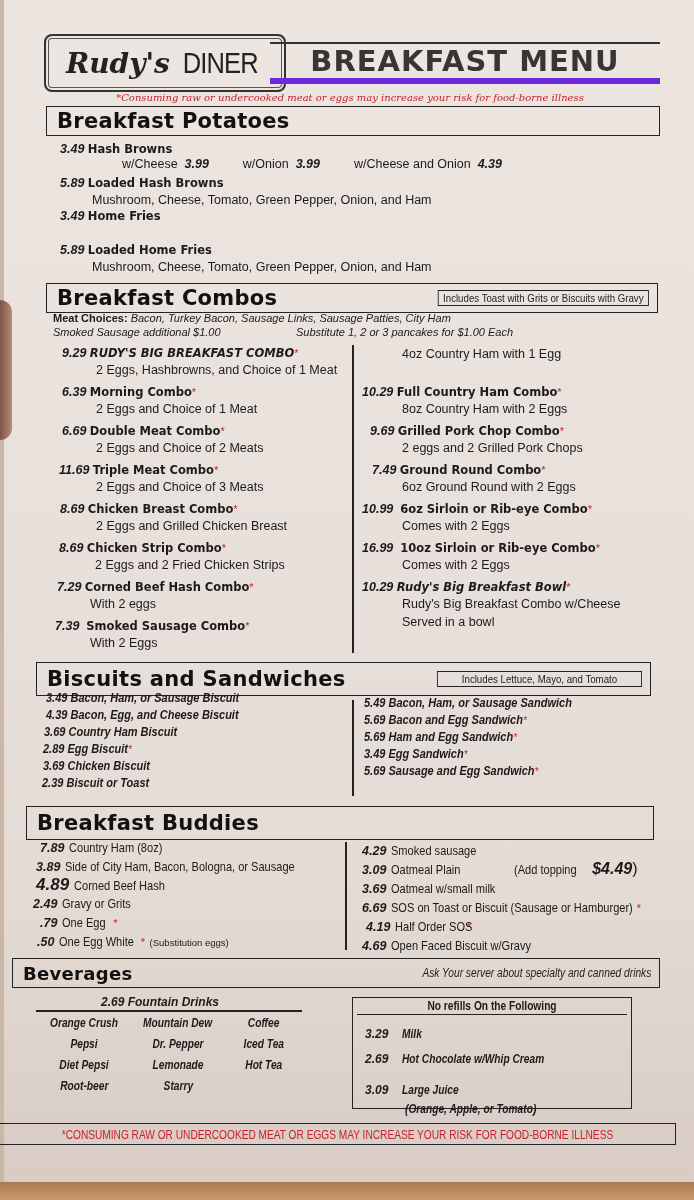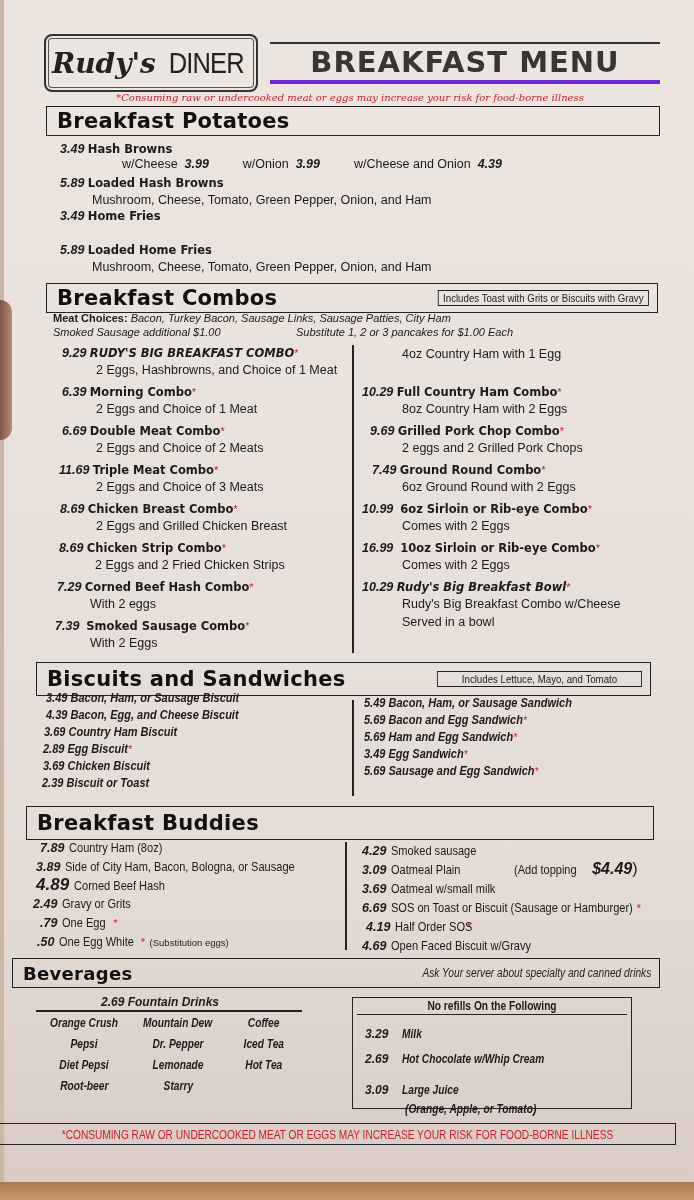--- a/index.html
+++ b/index.html
@@ -20,30 +20,30 @@
     border-radius: 0 12px 12px 0;
   }
   .tablebottom {
     position: absolute; left: 0; top: 1182px; width: 694px; height: 18px;
     background: linear-gradient(180deg, #a87a52, #c99a6c);
   }
   .abs { position: absolute; }
 
   
   .logo-box {
-    left: 44px; top: 34px; width: 214px; height: 58px;
+    left: 44px; top: 34px; width: 242px; height: 58px;
     border: 2px solid #333; border-radius: 8px;
     box-shadow: inset 0 0 0 2px #ede5e0, inset 0 0 0 3px #555;
     display: flex; align-items: center; justify-content: center; gap: 6px;
   }
   .logo-script { font-family: "DejaVu Serif", serif; font-style: italic; font-weight: bold; font-size: 28px; color: #222; }
   .logo-diner { font-family: "Liberation Sans Narrow", "Liberation Sans", sans-serif; font-size: 30px; color: #222; letter-spacing: -1px; transform: scaleX(0.85); display: inline-block; }
   .title-lines {
     left: 270px; top: 42px; width: 390px; height: 42px;
-    border-top: 2px solid #333; border-bottom: 4px solid #6d28d9;
+    border-top: 2px solid #333; border-bottom: 6px solid #6d28d9;
     display: flex; align-items: center; justify-content: center;
   }
   .menu-title { font-family: "DejaVu Sans", sans-serif; font-weight: bold; font-size: 29px; color: #3a3535; letter-spacing: 1px; }
   .warning-top {
     left: 60px; top: 92px; width: 580px; text-align: center;
     font-family: "DejaVu Serif", serif; font-style: italic; font-size: 10px; color: #c8202a;
   }
 
   
   .sec {

